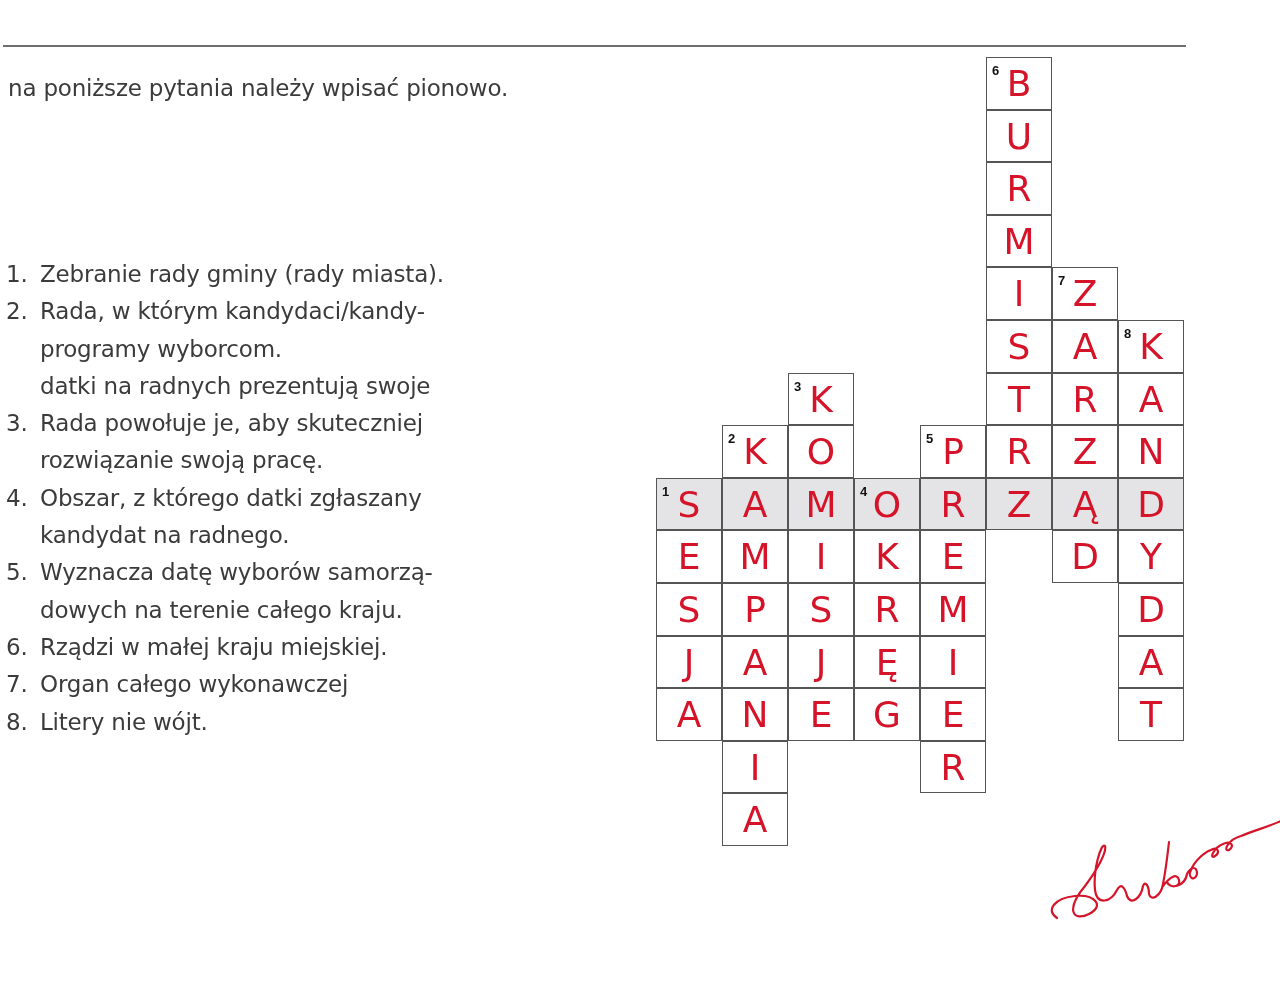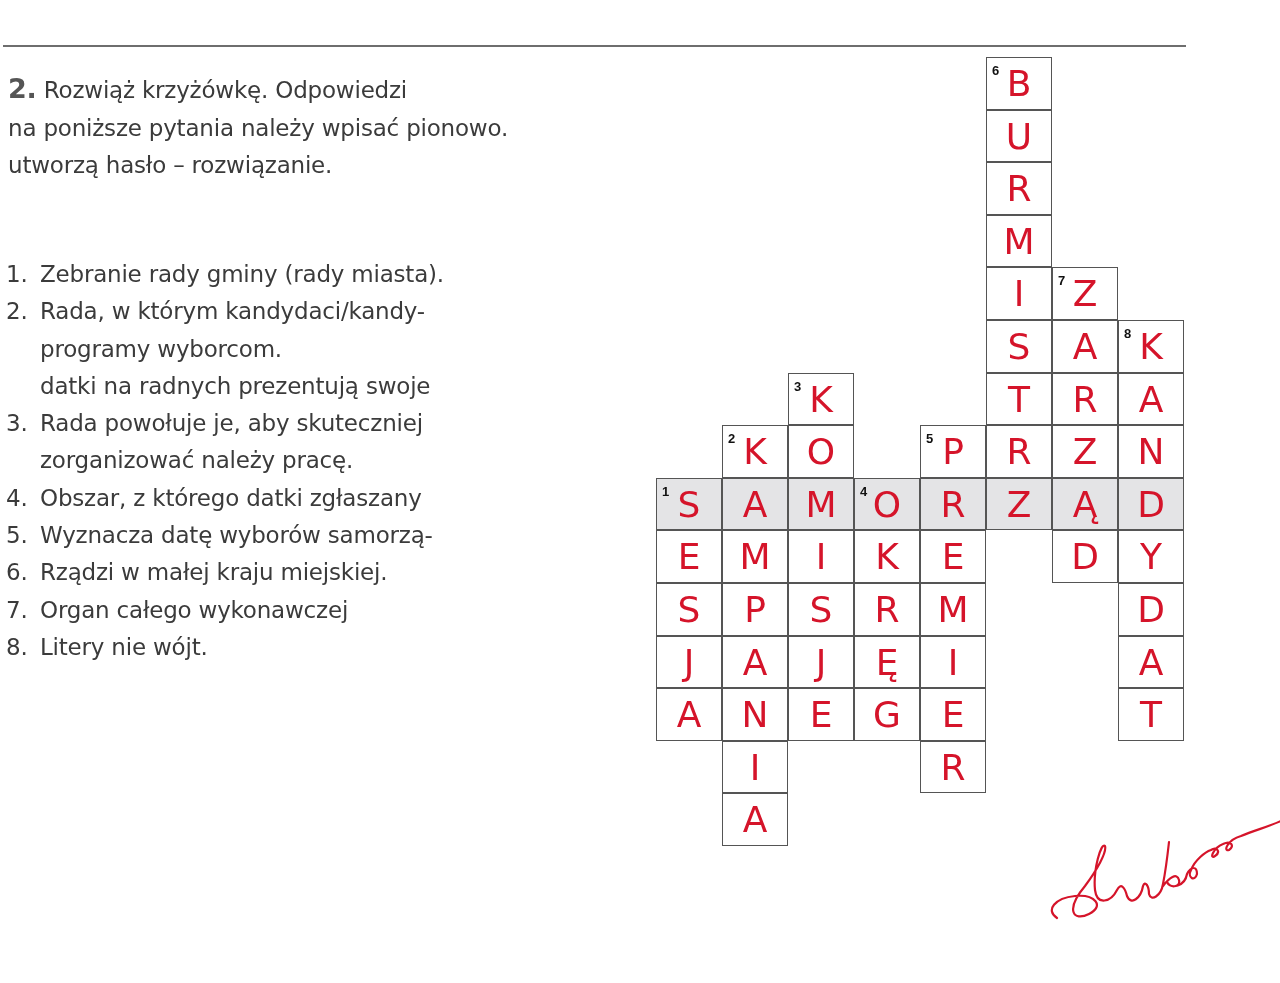--- a/index.html
+++ b/index.html
@@ -40,23 +40,21 @@
   .signature {
     position:absolute; left:1045px; top:790px; width:240px; height:140px;
   }
 </style>
 </head>
 <body>
 
 <div class="top-rule"></div>
 
 <div class="task">
-  <div><span class="num">2.</span> <span>Rozwiąż krzyżówkę. Odpowiedzi</span></div>
   <div>na poniższe pytania należy wpisać pionowo.</div>
-  <div>utworzą hasło – rozwiązanie.</div>
 </div>
 
 <div class="clues" id="clues">
     <div class="clue">
       <span class="n">1.</span>
       <span class="t">Zebranie rady gminy (rady miasta).</span>
     </div>
     <div class="clue">
       <span class="n">2.</span>
       <span class="t">Rada, w którym kandydaci/kandy-</span>
@@ -68,29 +66,37 @@
     <div class="clue">
       <span class="n"></span>
       <span class="t">datki na radnych prezentują swoje</span>
     </div>
     <div class="clue">
       <span class="n">3.</span>
       <span class="t">Rada powołuje je, aby skuteczniej</span>
     </div>
     <div class="clue">
       <span class="n"></span>
-      <span class="t">zorganizować należy pracę.</span>
+      <span class="t">rozwiązanie swoją pracę.</span>
     </div>
     <div class="clue">
       <span class="n">4.</span>
       <span class="t">Obszar, z którego datki zgłaszany</span>
     </div>
     <div class="clue">
+      <span class="n"></span>
+      <span class="t">kandydat na radnego.</span>
+    </div>
+    <div class="clue">
       <span class="n">5.</span>
       <span class="t">Wyznacza datę wyborów samorzą-</span>
+    </div>
+    <div class="clue">
+      <span class="n"></span>
+      <span class="t">dowych na terenie całego kraju.</span>
     </div>
     <div class="clue">
       <span class="n">6.</span>
       <span class="t">Rządzi w małej kraju miejskiej.</span>
     </div>
     <div class="clue">
       <span class="n">7.</span>
       <span class="t">Organ całego wykonawczej</span>
     </div>
     <div class="clue">

